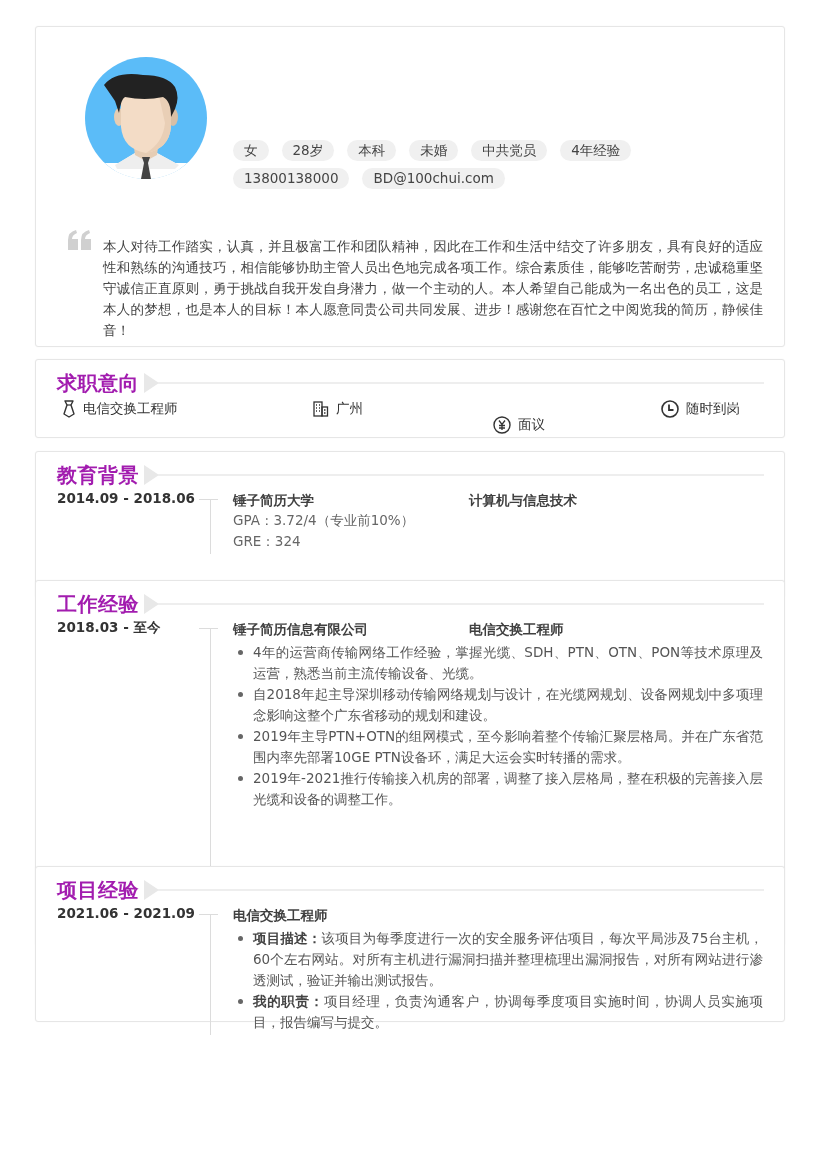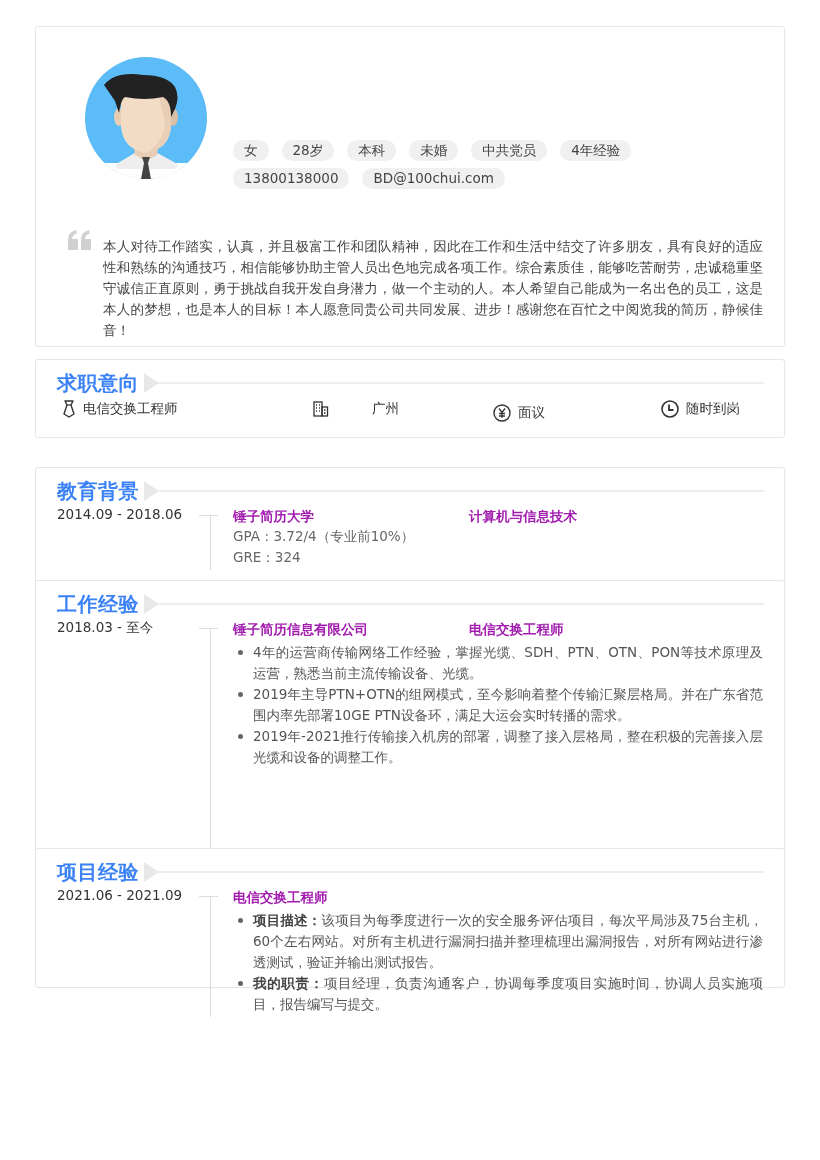--- a/index.html
+++ b/index.html
@@ -20,40 +20,40 @@
   .tag {
     display: inline-block; background: #f0f0f0; border-radius: 11px;
     padding: 0 11px; height: 21px; line-height: 21px;
     font-size: 13.5px; color: #444; white-space: nowrap;
   }
   .quote-mark { position: absolute; left: 32px; top: 186px; font-size: 44px; line-height: 44px; color: #d0d0d0; font-family: "DejaVu Serif", serif; font-weight: bold; }
   .intro { position: absolute; left: 67px; top: 193px; width: 660px; font-size: 13.5px; line-height: 21px; color: #444; text-align: justify; margin-top: 16px; }
 
   
   .sec-title { position: absolute; left: 21px; top: 6px; height: 34px; display: flex; align-items: center; width: 707px; }
-  .sec-title h2 { font-size: 20px; font-weight: bold; color: #3b82f6; letter-spacing: 0.5px; white-space: nowrap; }
+  .sec-title h2 { font-size: 20px; font-weight: bold; color: #a21caf; letter-spacing: 0.5px; white-space: nowrap; }
   .sec-arrow { width: 0; height: 0; border-top: 10px solid transparent; border-bottom: 10px solid transparent; border-left: 15px solid #e8e8e8; margin-left: 5px; flex: none; }
   .sec-line { flex: 1; height: 2px; background: #eeeeee; margin-left: -1px; margin-top: 0; }
 
   
   #card-intent { top: 359px; height: 79px; }
   .intent-row { position: absolute; top: 40px; left: 22px; width: 700px; height: 22px; }
   .intent-item { position: absolute; display: flex; align-items: center; font-size: 13.5px; color: #333; white-space: nowrap; }
   .intent-item svg { margin-right: 7px; }
 
   
-  #card-edu { top: 467px; height: 147px; padding-left: 33px; }
+  #card-edu { top: 451px; height: 147px; padding-left: 33px; }
   #card-work { top: 580px; height: 366px; }
-  #card-proj { top: 848px; height: 140px; }
-
-  .date { position: absolute; left: 21px; top: 38px; font-size: 13.5px; font-weight: normal; color: #333; white-space: nowrap; }
+  #card-proj { top: 866px; height: 156px; }
+
+  .date { position: absolute; left: 21px; top: 38px; font-size: 13.5px; font-weight: bold; color: #333; white-space: nowrap; }
   .tl-h { position: absolute; left: 163px; top: 47px; width: 19px; height: 1px; background: #dcdcdc; }
   .tl-v { position: absolute; left: 174px; top: 47px; width: 1px; background: #dcdcdc; }
   .detail { position: absolute; left: 197px; top: 38px; width: 530px; }
-  .detail-head { display: flex; font-size: 13.5px; font-weight: bold; color: #a21caf; height: 20px; line-height: 20px; align-items: flex-end; }
+  .detail-head { display: flex; font-size: 13.5px; font-weight: bold; color: #404040; height: 20px; line-height: 20px; align-items: flex-end; }
   .detail-head .org { width: 236px; white-space: nowrap; }
   .detail-line { font-size: 13.5px; color: #666; line-height: 21px; }
   .detail-line:first-of-type { margin-top: 4px; }
   ul.bullets { list-style: none; margin-top: 3px; }
   ul.bullets li { position: relative; padding-left: 20px; font-size: 13.5px; color: #555; line-height: 21px; text-align: justify; }
   ul.bullets li::before { content: ""; position: absolute; left: 5px; top: 8px; width: 5px; height: 5px; border-radius: 50%; background: #666; }
   ul.bullets li b { color: #444; }
 </style>
 </head>
 <body>
@@ -118,29 +118,29 @@
     <span class="sec-line"></span>
   </div>
   <div class="intent-row">
     <div class="intent-item" style="left:4px;top:0;">
       <svg width="14" height="18" viewBox="0 0 14 18">
           <path d="M3 1 L11 1 L9 5 L12 14 L7 17 L2 14 L5 5 Z" fill="none" stroke="#333" stroke-width="1.4" stroke-linejoin="round"></path>
           <line x1="5" y1="5" x2="9" y2="5" stroke="#333" stroke-width="1.2"></line>
         </svg>
       <span>电信交换工程师</span>
     </div>
-    <div class="intent-item" style="left:255px;top:0;gap:36px;">
+    <div class="intent-item" style="left:255px;top:0;">
       <svg width="16" height="16" viewBox="0 0 16 16">
           <rect x="1" y="1" width="8" height="14" fill="none" stroke="#333" stroke-width="1.3"></rect>
           <rect x="9" y="6" width="5.5" height="9" fill="none" stroke="#333" stroke-width="1.3"></rect>
           <path d="M3 4h1M6 4h1M3 7h1M6 7h1M3 10h1M6 10h1M11 9h1.5M11 12h1.5" stroke="#333" stroke-width="1.3"></path>
         </svg>
       <span>广州</span>
     </div>
-    <div class="intent-item" style="left:435px;top:4px;">
+    <div class="intent-item" style="left:435px;top:16px;">
       <svg width="18" height="18" viewBox="0 0 18 18">
           <circle cx="9" cy="9" r="8" fill="none" stroke="#333" stroke-width="1.4"></circle>
           <path d="M6 4.5 L9 8.5 L12 4.5 M9 8.5 V14 M6 9.5 H12 M6 12 H12" fill="none" stroke="#333" stroke-width="1.3"></path>
         </svg>
       <span>面议</span>
     </div>
     <div class="intent-item" style="left:603px;top:0;">
       <svg width="18" height="18" viewBox="0 0 18 18">
           <circle cx="9" cy="9" r="8" fill="none" stroke="#333" stroke-width="1.6"></circle>
           <path d="M8 4.5 V10 H12.5" fill="none" stroke="#333" stroke-width="1.8"></path>
@@ -178,20 +178,21 @@
   <div class="date">2018.03 - 至今</div>
   <div class="tl-h"></div>
   <div class="tl-v" style="height:245px;"></div>
   <div class="detail">
     <div class="detail-head">
       <span class="org">锤子简历信息有限公司</span>
       <span>电信交换工程师</span>
     </div>
     <ul class="bullets">
       <li>4年的运营商传输网络工作经验，掌握光缆、SDH、PTN、OTN、PON等技术原理及运营，熟悉当前主流传输设备、光缆。</li>
+      <li>自2018年起主导深圳移动传输网络规划与设计，在光缆网规划、设备网规划中多项理念影响这整个广东省移动的规划和建设。</li>
       <li>2019年主导PTN+OTN的组网模式，至今影响着整个传输汇聚层格局。并在广东省范围内率先部署10GE PTN设备环，满足大运会实时转播的需求。</li>
       <li>2019年-2021推行传输接入机房的部署，调整了接入层格局，整在积极的完善接入层光缆和设备的调整工作。</li>
     </ul>
   </div>
 </div>
 
 <div class="card" id="card-proj">
   <div class="sec-title">
     <h2>项目经验</h2>
     <span class="sec-arrow"></span>

